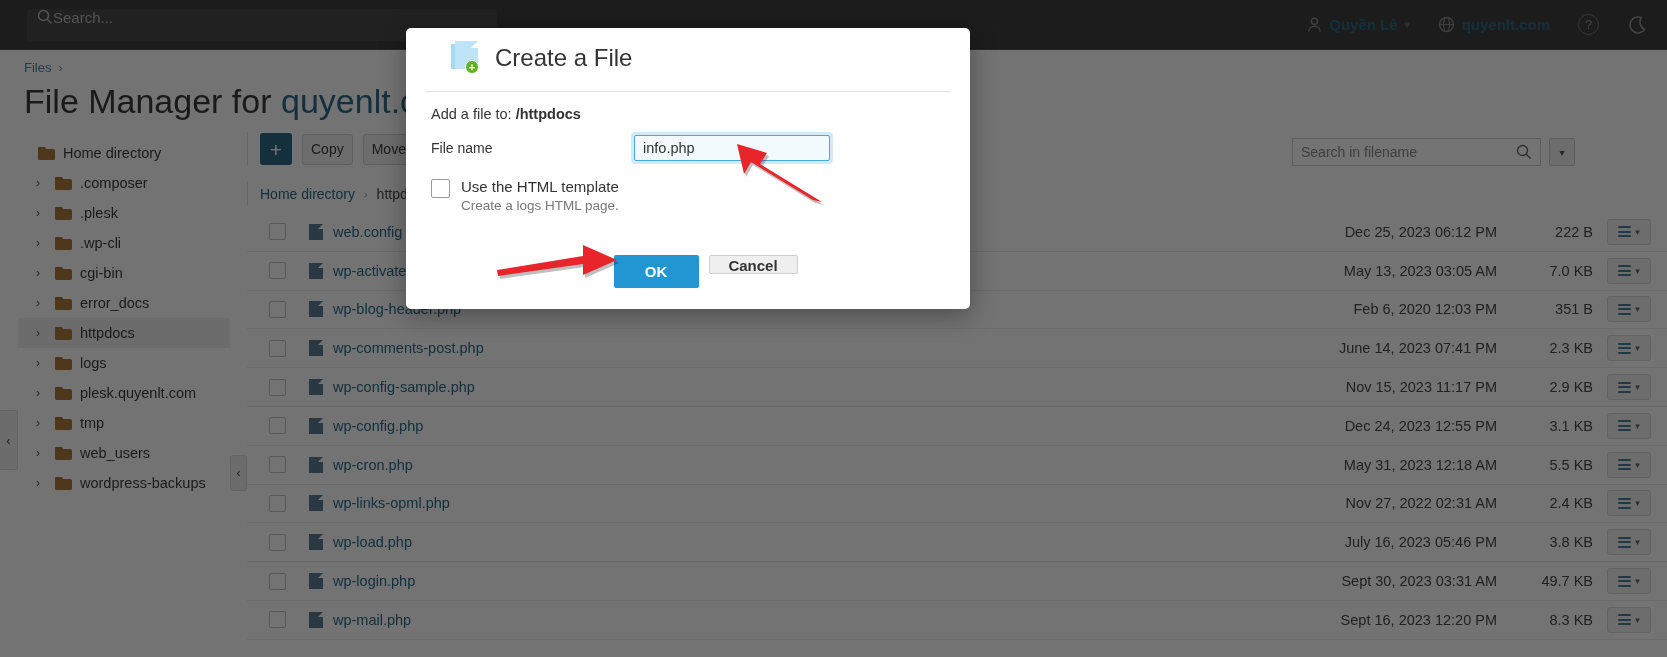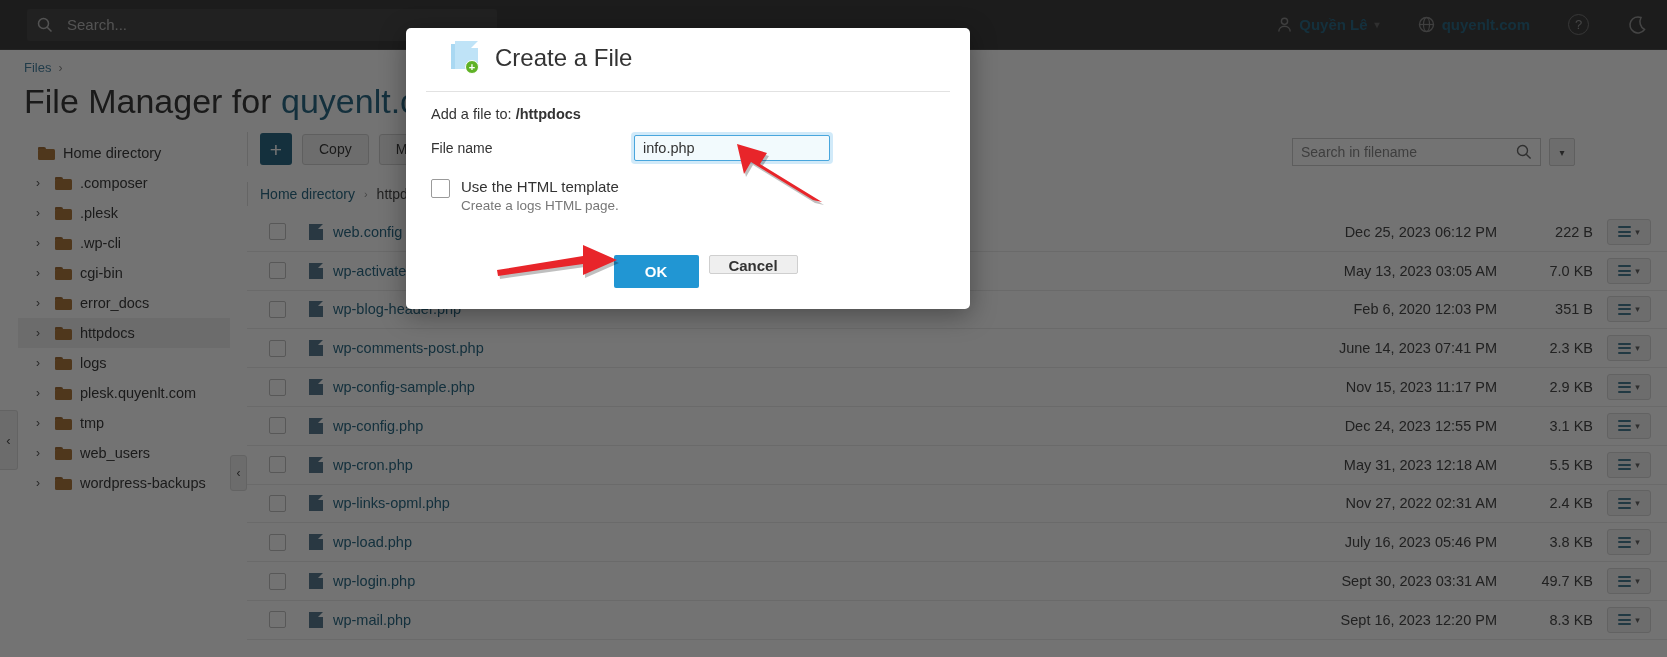--- a/index.html
+++ b/index.html
@@ -32,32 +32,32 @@
     width: 1667px; height: 50px;
     background: #3f3f3f;
     border-bottom: 1px solid #4e4e4e;
     display: flex; align-items: center;
   }
   .topbar-search {
     margin-left: 27px;
     width: 470px; height: 32px;
     background: #4a4a4a;
     border-radius: 3px;
-    display: flex; align-items: center;
+    display: flex; align-items: flex-start;
     padding: 0 10px;
-    gap: 14px;
+    gap: 0;
   }
   .topbar-search .ph {
     color: #b9b9b9;
     font-size: 15px;
   }
   .topbar-right {
     margin-left: auto;
     display: flex; align-items: center;
-    gap: 38px;
+    gap: 28px;
     padding-right: 20px;
     color: #2b6b86;
     font-size: 15px;
     font-weight: bold;
   }
   .topbar-right .tb-item {
     display: flex; align-items: center; gap: 7px;
     color: #2d6c87;
   }
   .chev-sm { font-size: 10px; color: #6b6b6b; }
@@ -145,21 +145,21 @@
     padding-left: 12px;
   }
   .btn-add {
     width: 32px; height: 32px;
     background: #2d6c87; color: #fff;
     border-radius: 3px;
     display: flex; align-items: center; justify-content: center;
     font-size: 21px; font-weight: 300; line-height: 1;
   }
   .btn-plain {
-    height: 31px; padding: 0 16px;
+    height: 31px; padding: 0 8px;
     background: #f2f2f2;
     border: 1px solid #d3d3d3;
     border-radius: 3px;
     display: flex; align-items: center;
     font-size: 14px; color: #3c3c3c;
   }
   .subcrumbs {
     display: flex; align-items: center; gap: 9px;
     margin-top: 16px;
     font-size: 14px;

